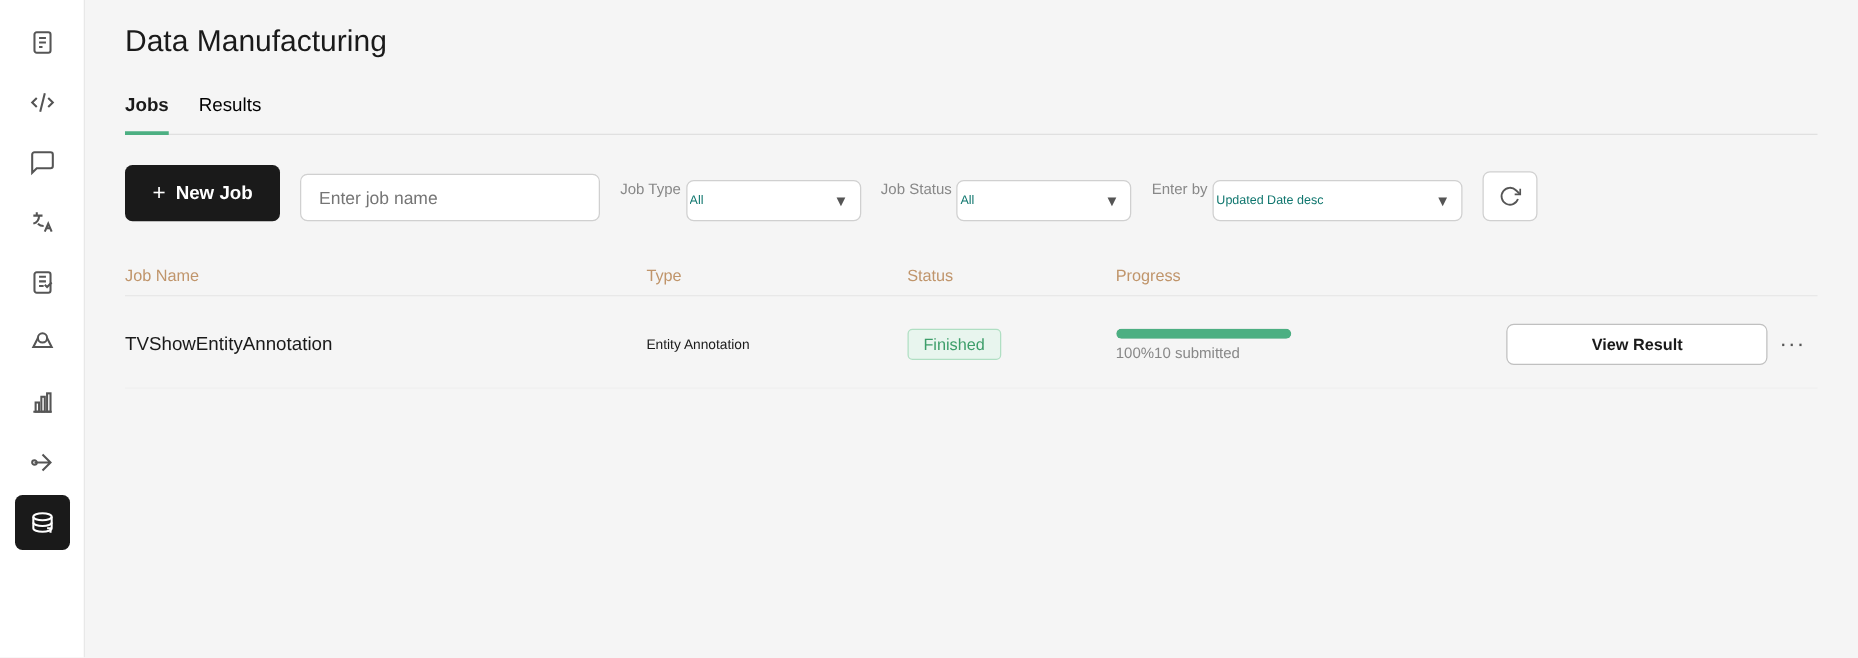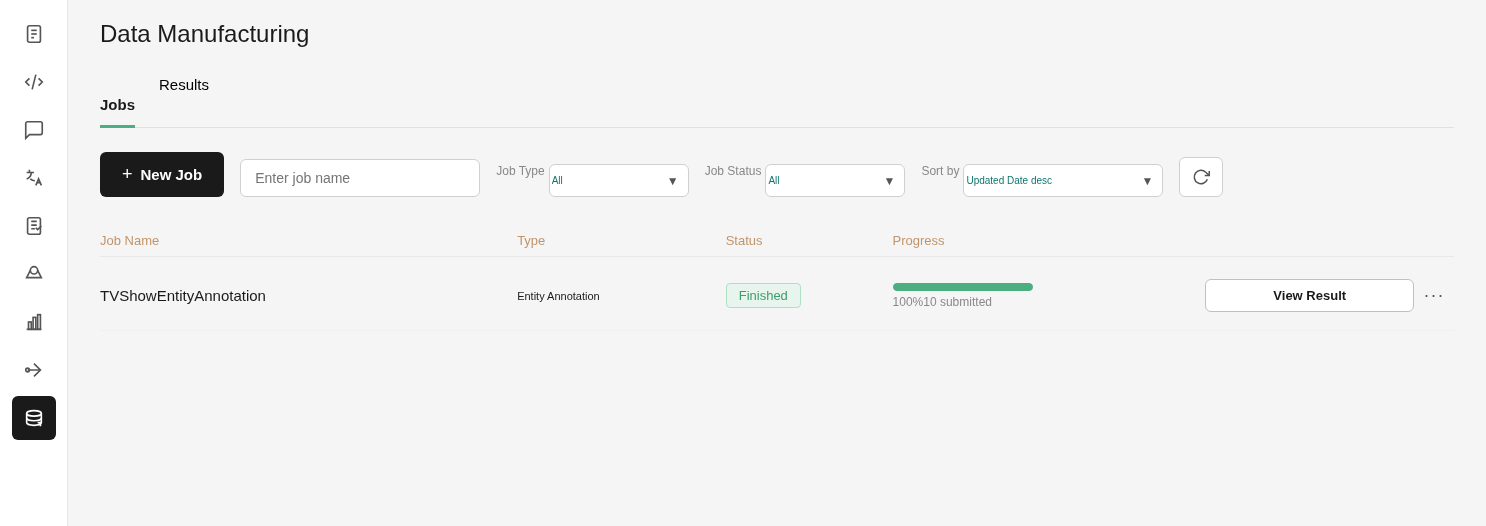--- a/index.html
+++ b/index.html
@@ -66,21 +66,20 @@
       font-size: 15px;
       cursor: pointer;
       color: #000000;
       border-bottom: 3px solid transparent;
       margin-bottom: -1px;
     }
     .tab.active {
       color: #1a1a1a;
       font-weight: 600;
       border-bottom-color: #4caf82;
-      margin-top: 20px;
     }
 
     
     .toolbar {
       display: flex;
       align-items: flex-end;
       gap: 16px;
       margin-bottom: 28px;
     }
     .new-job-btn {
@@ -372,21 +371,21 @@
         <select class="filter-select">
           <option>All</option>
           <option>Finished</option>
           <option>Running</option>
         </select>
         <span class="select-arrow">▼</span>
       </div>
     </div>
 
     <div class="filter-group sort-select-wrapper">
-      <label class="filter-label">Sort by</label>
+      <label class="filter-label">Enter by</label>
       <div class="select-wrapper">
         <select class="filter-select">
           <option>Updated Date desc</option>
           <option>Updated Date asc</option>
           <option>Created Date desc</option>
         </select>
         <span class="select-arrow">▼</span>
       </div>
     </div>
 

